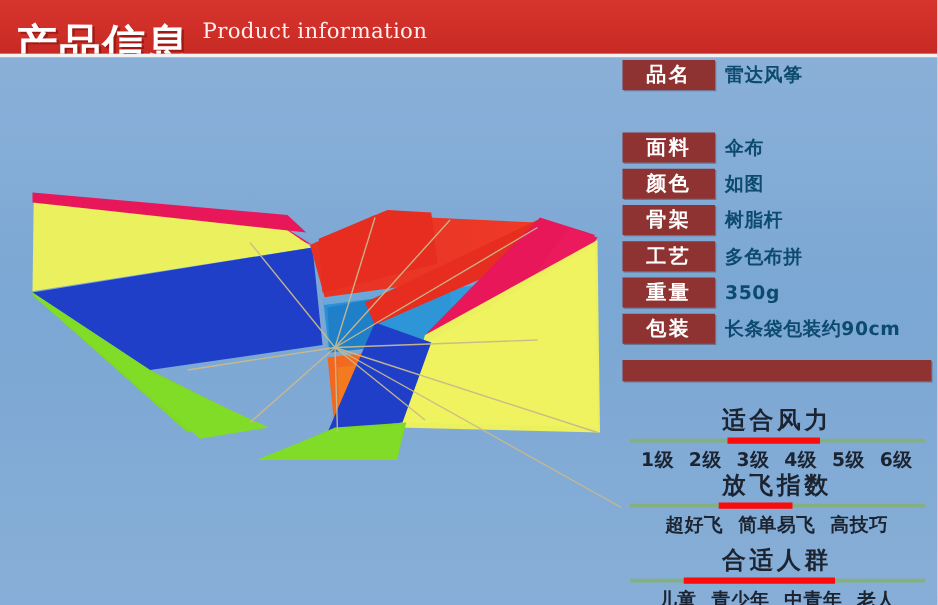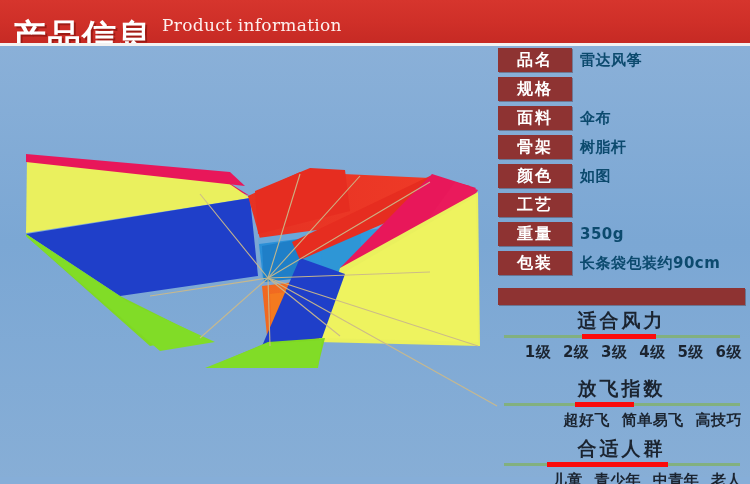--- a/index.html
+++ b/index.html
@@ -127,21 +127,21 @@
     background: #8e3332;
     box-shadow: 1px 1px 0 rgba(70,20,20,0.35);
   }
 
   
   .rating-block {
     position: absolute;
     left: 498px;
     width: 247px;
   }
-  #rating-wind  { top: 308px; }
+  #rating-wind  { top: 324px; }
   #rating-index { top: 376px; }
   #rating-crowd { top: 436px; }
 
   .rating-title {
     text-align: center;
     font-size: 19px;
     font-weight: bold;
     color: #1b2430;
     letter-spacing: 3px;
     height: 26px;
@@ -161,21 +161,21 @@
     background: #82b07f;
   }
   .rating-rule .rule-red {
     position: absolute;
     top: 0px;
     height: 5px;
     background: #fb0b0b;
   }
   .rating-options {
     margin-top: 3px;
-    text-align: right;
+    text-align: center;
     font-size: 15px;
     font-weight: bold;
     color: #1b2430;
     letter-spacing: 0.5px;
     white-space: nowrap;
   }
   .rating-options span { margin: 0 3px; }
 </style>
 </head>
 <body>
@@ -263,40 +263,40 @@
   <div id="photo-bottom-edge"></div>
 
   <div id="spec-table">
 
     <div class="spec-row">
       <div class="spec-label">品名</div>
       <div class="spec-value">雷达风筝</div>
     </div>
 
     <div class="spec-row">
-      <div class="spec-label">规格</div>
     </div>
 
     <div class="spec-row">
       <div class="spec-label">面料</div>
       <div class="spec-value">伞布</div>
     </div>
 
     <div class="spec-row">
+      <div class="spec-label">颜色</div>
+      <div class="spec-value">如图</div>
+    </div>
+
+    <div class="spec-row">
       <div class="spec-label">骨架</div>
       <div class="spec-value">树脂杆</div>
     </div>
 
     <div class="spec-row">
-      <div class="spec-label">颜色</div>
-      <div class="spec-value">如图</div>
-    </div>
-
-    <div class="spec-row">
       <div class="spec-label">工艺</div>
+      <div class="spec-value">多色布拼</div>
     </div>
 
     <div class="spec-row">
       <div class="spec-label">重量</div>
       <div class="spec-value">350g</div>
     </div>
 
     <div class="spec-row">
       <div class="spec-label">包装</div>
       <div class="spec-value">长条袋包装约90cm</div>

